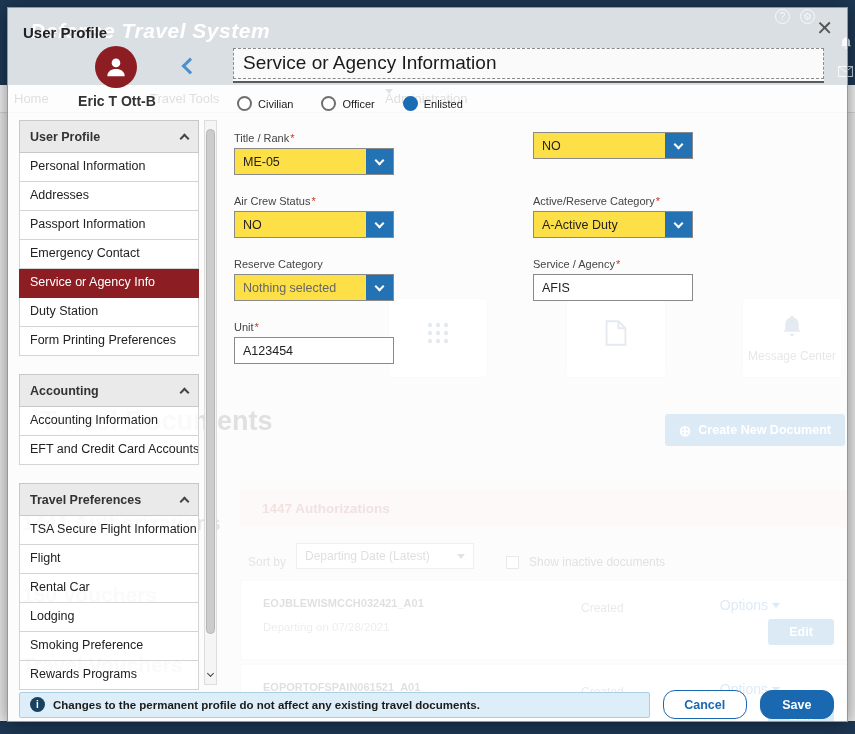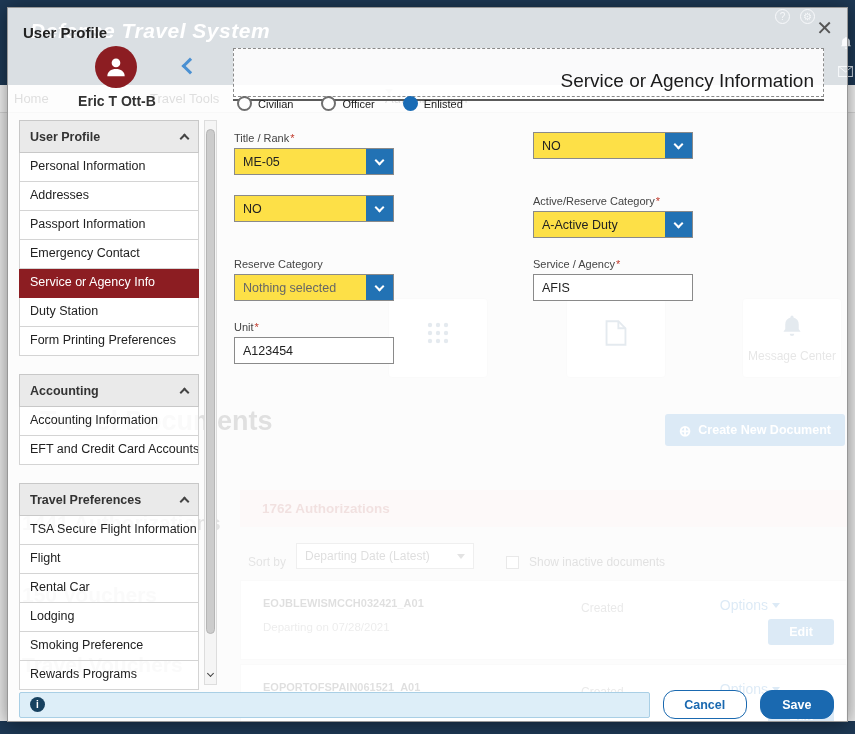--- a/index.html
+++ b/index.html
@@ -54,21 +54,21 @@
   .chev.sm{width:5px;height:5px;border-width:1.5px;transform:rotate(225deg);margin-top:-2px;}
 
   
   .modal{position:absolute;left:7px;top:7px;width:841px;height:715px;background:rgba(255,255,255,0.84);border:1px solid #979797;box-shadow:0 2px 18px rgba(0,0,0,0.45);}
   .m-title{position:absolute;left:15px;top:16px;font-size:15px;font-weight:700;color:#222;}
   .m-close{position:absolute;right:14px;top:10px;font-size:20px;color:#555;cursor:pointer;line-height:1;}
   .m-avatar{position:absolute;left:87px;top:38px;width:42px;height:42px;border-radius:50%;background:#8c1d22;display:flex;align-items:center;justify-content:center;}
   .m-username{position:absolute;left:53px;top:85px;width:112px;text-align:center;font-size:14px;font-weight:700;color:#333;}
   .m-back{position:absolute;left:176px;top:50px;cursor:pointer;}
   .m-headwrap{position:absolute;left:225px;top:40px;width:591px;border-bottom:2px solid #5a5a5a;padding-bottom:2px;background:rgba(255,255,255,0.85);}
-  .m-headbox{border:1px dashed #8a8a8a;padding:21px 9px 4px;font-size:19px;color:#1b1b1b;text-align:right;}
+  .m-headbox{border:1px dashed #8a8a8a;padding:3px 9px 4px;font-size:19px;color:#1b1b1b;}
   .m-radios{position:absolute;left:229px;top:88px;display:flex;gap:28px;align-items:center;}
   .radio-opt{display:flex;align-items:center;gap:6px;cursor:pointer;}
   .radio{width:15px;height:15px;border-radius:50%;border:2px solid #6f6f6f;background:#fff;}
   .radio.on{background:#1a6cb5;border-color:#1a6cb5;}
   .radio-lbl{font-size:11px;color:#1b1b1b;}
 
   .m-side{position:absolute;left:11px;top:112px;width:180px;height:573px;overflow:hidden;}
   .sb-block{margin-top:18px;}
   .sb-block:first-child{margin-top:0;}
   .sb-head{height:33px;background:rgba(233,233,233,0.95);border:1px solid #c8c8c8;display:flex;align-items:center;justify-content:space-between;padding:0 10px;font-size:12.5px;font-weight:700;color:#333;cursor:pointer;}
@@ -153,21 +153,21 @@
             <path d="M6.5 13.2a1.5 1.5 0 0 0 3 0z"></path>
           </svg></span>
       <span class="tl">Message Center</span>
     </div>
 
     <div class="bg-heading">Travel Documents</div>
     <div class="bg-create">
       <span class="pl">⊕</span>
       <span>Create New Document</span>
     </div>
-    <div class="bg-alert">1762 Authorizations</div>
+    <div class="bg-alert">1447 Authorizations</div>
     <div class="bg-h2 h2a">1441 Authorizations</div>
     <div class="bg-h2 h2b">150 Vouchers</div>
     <div class="bg-h2 h2c">Travel Vouchers</div>
     <div class="bg-h2 h2d">Travel Authorizations</div>
 
     <div class="bg-sort">
       <span class="lbl">Sort by</span>
       <span class="bg-select">
           <span>Departing Date (Latest)</span>
           <span class="caret"></span>
@@ -289,20 +289,21 @@
     </div>
     <div class="fgroup">
       <div class="selectbox">
         <span class="selval">NO</span>
         <span class="selbtn">
             <span class="chev down wt2"></span>
           </span>
       </div>
     </div>
     <div class="fgroup">
+      <div class="flabel"><span>Air Crew Status</span><span class="req">*</span></div>
       <div class="selectbox">
         <span class="selval">NO</span>
         <span class="selbtn">
             <span class="chev down wt2"></span>
           </span>
       </div>
     </div>
     <div class="fgroup">
       <div class="flabel"><span>Active/Reserve Category</span><span class="req">*</span></div>
       <div class="selectbox">
@@ -327,17 +328,18 @@
     </div>
     <div class="fgroup">
       <div class="flabel"><span>Unit</span><span class="req">*</span></div>
       <input class="textbox" value="A123454" style="">
     </div>
   </div>
 
   <div class="m-footer">
     <div class="info-banner">
       <span class="info-icon">i</span>
+      <span>Changes to the permanent profile do not affect any existing travel documents.</span>
     </div>
     <div class="btn btn-cancel">Cancel</div>
     <div class="btn btn-save">Save</div>
   </div>
 </div>
 
 </body></html>

